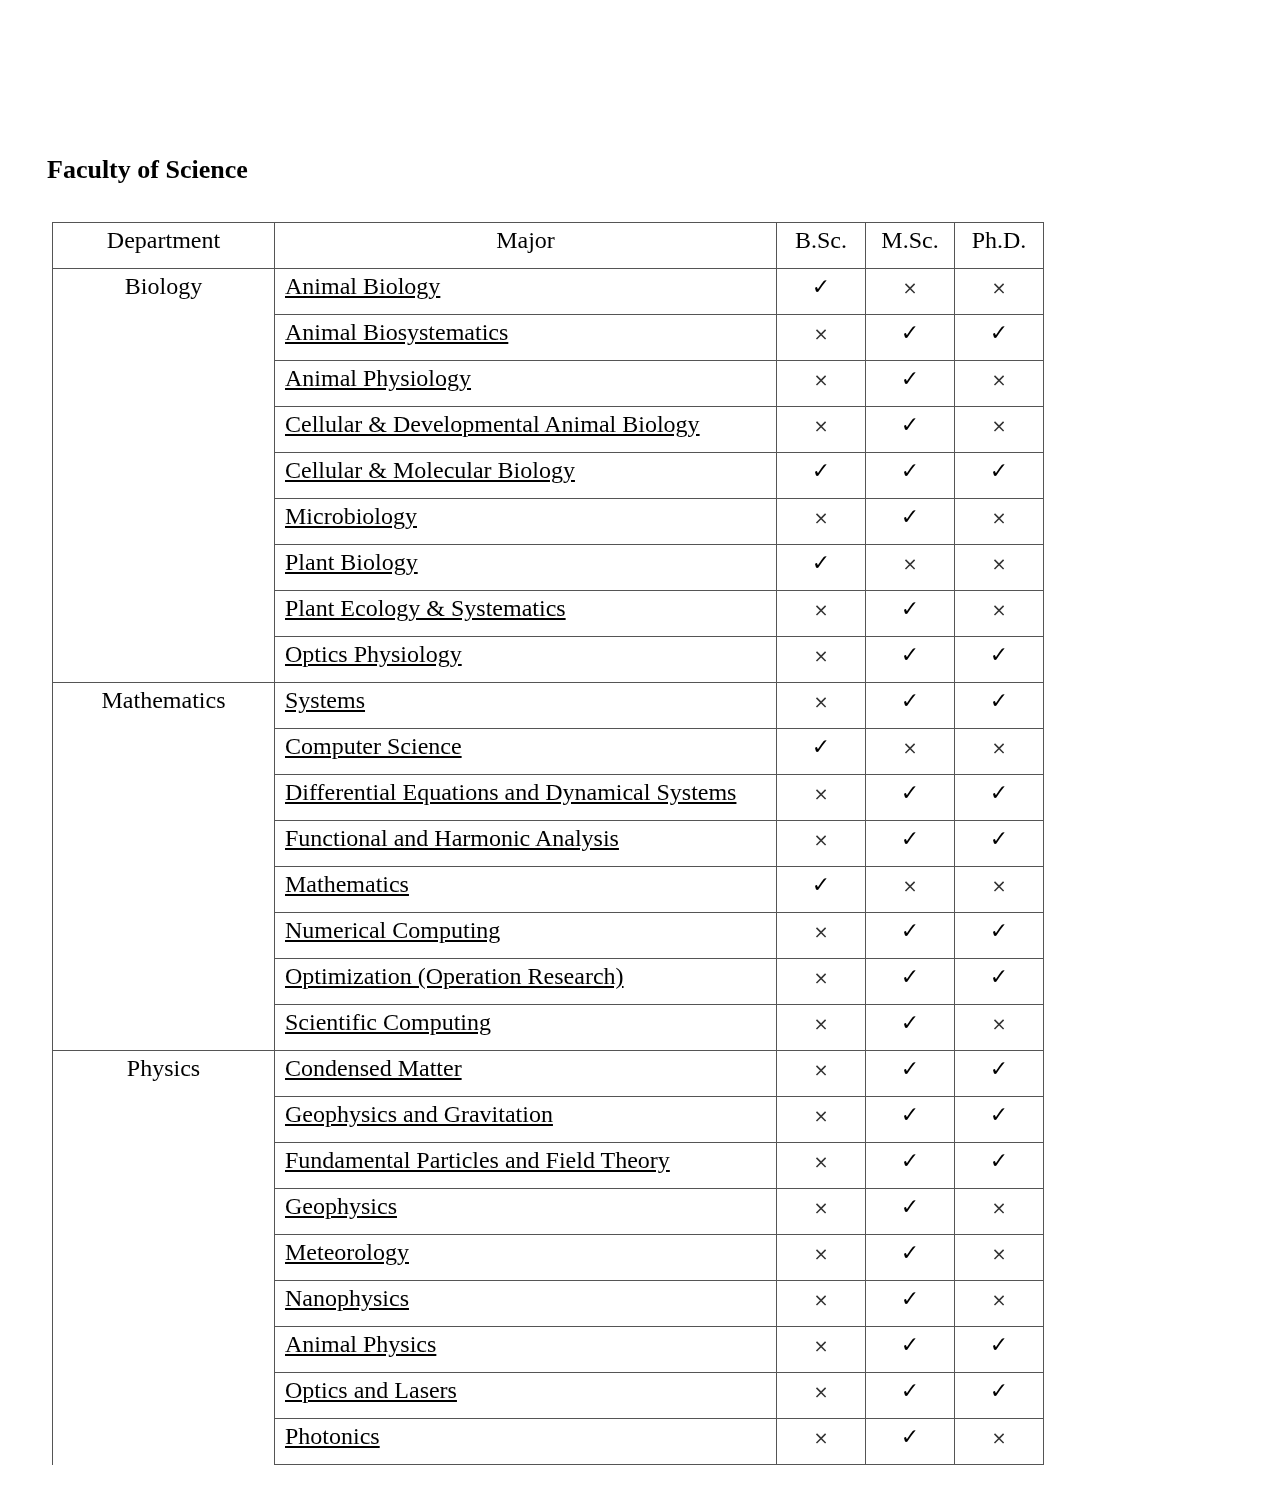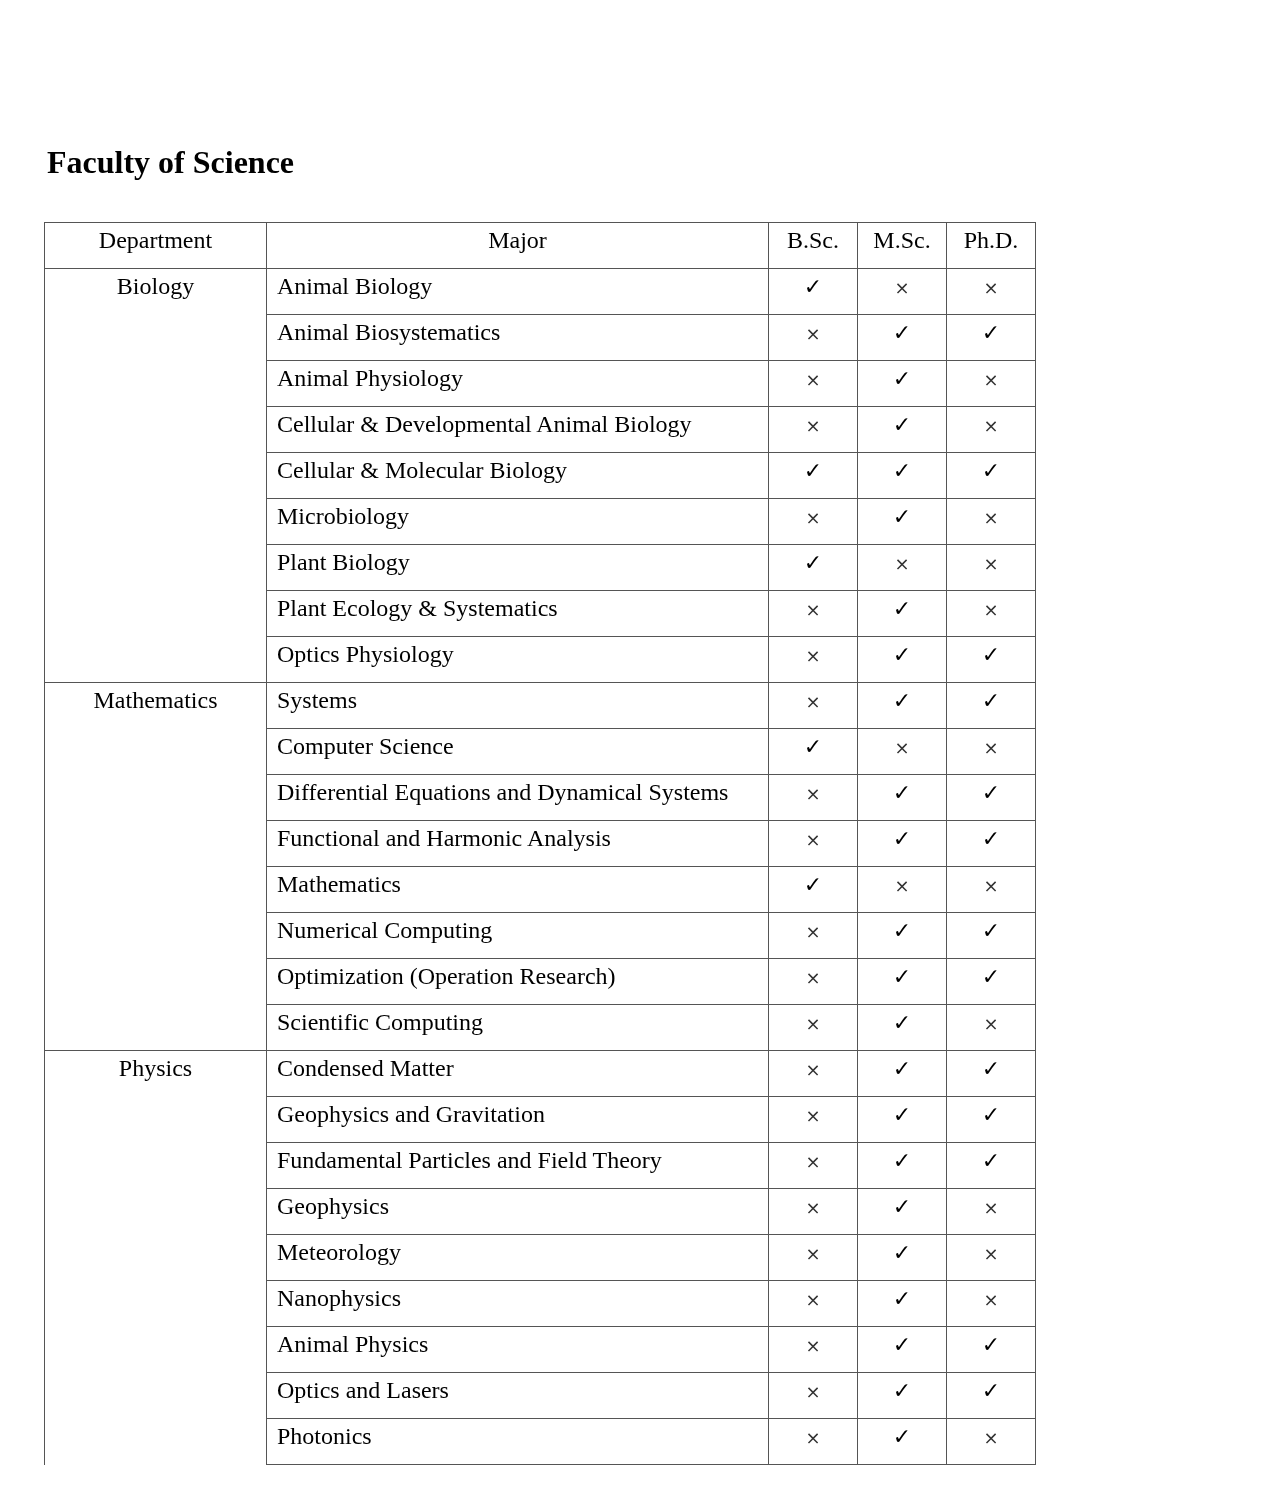--- a/index.html
+++ b/index.html
@@ -1,30 +1,30 @@
 <!DOCTYPE html>
 <html><head>
 <meta charset="utf-8">
 <style>
   html, body { margin: 0; padding: 0; background: #ffffff; }
   body { width: 1275px; height: 1507px; position: relative; overflow: hidden;
          font-family: "Liberation Serif", "DejaVu Serif", serif; color: #000; }
-  .title { position: absolute; left: 47px; top: 142px; margin: 0;
-           font-size: 32px; font-weight: bold; line-height: 40px; }
-  table.programs { position: absolute; left: 44px; top: 222px; border-collapse: collapse;
+  .title { position: absolute; left: 47px; top: 150px; margin: 0;
+           font-size: 26px; font-weight: bold; line-height: 40px; }
+  table.programs { position: absolute; left: 52px; top: 222px; border-collapse: collapse;
                    table-layout: fixed; width: 990px; font-size: 24px; }
   table.programs col.c-dept { width: 222px; }
   table.programs col.c-major { width: 502px; }
   table.programs col.c-deg { width: 89px; }
   table.programs th, table.programs td { border: 1.5px solid #555; padding: 0 10px; height: 45px;
                    vertical-align: top; line-height: 34px; font-weight: normal; }
   table.programs th { text-align: center; }
   td.dept { border-bottom: 1.5px solid #555; text-align: center; }
   td.dept.open-bottom { border-bottom: none; margin-left: 21px; }
-  td.major { padding-left: 11px; white-space: nowrap; }
+  td.major { padding-left: 11px; white-space: nowrap; text-decoration: underline; }
   td.mark { text-align: center; padding: 0; }
   .check { font-family: "DejaVu Sans", sans-serif; font-size: 22px; font-weight: bold; display: inline-block; line-height: 30px; }
   .cross { font-family: "DejaVu Sans", sans-serif; font-size: 18px; color: #333; display: inline-block; line-height: 36px; }
 </style>
 </head>
 <body>
 
 <h1 class="title">Faculty of Science</h1>
 
 <table class="programs">

